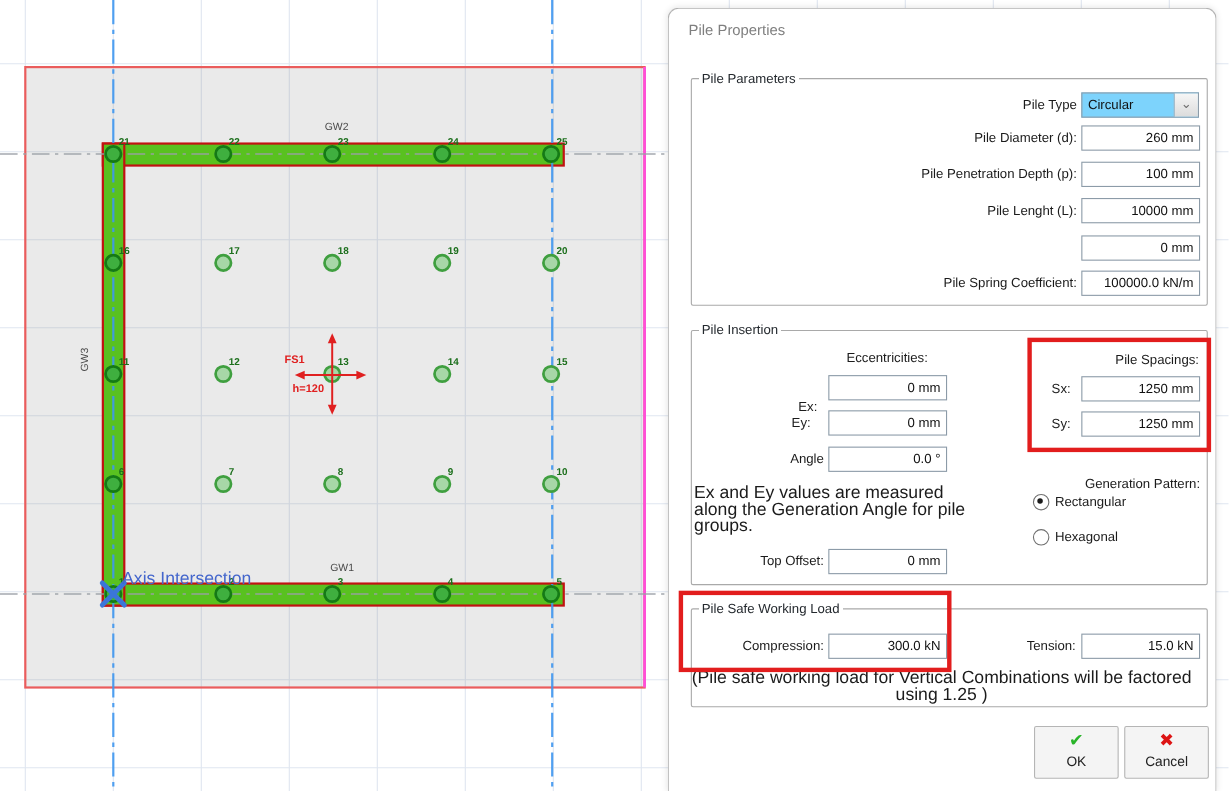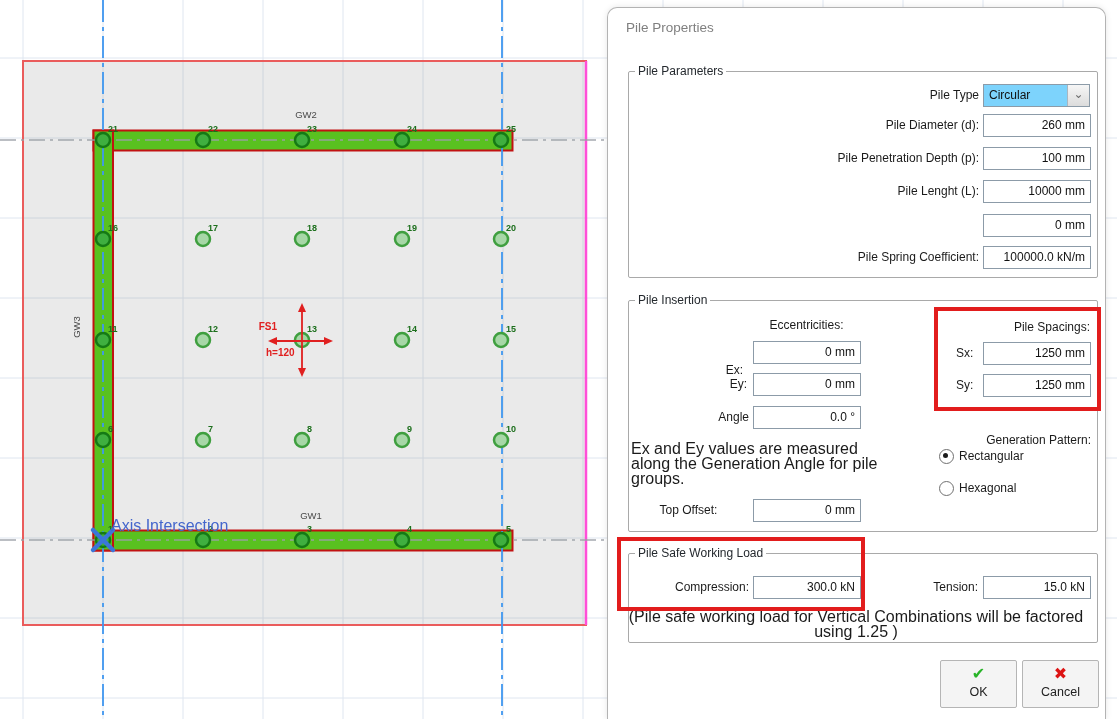--- a/index.html
+++ b/index.html
@@ -167,26 +167,26 @@
   <div class="lbl r" style="left:20px;top:238px;width:351px;">Pile Spring Coefficient:</div>
   <div class="field" style="left:375px;top:238px;width:101px;">100000.0 kN/m</div>
 
   <fieldset class="grp" style="left:20px;top:285px;width:468px;height:237px;">
     <legend>Pile Insertion</legend>
   </fieldset>
 
   <div class="lbl c" style="left:145px;top:306px;width:107px;">Eccentricities:</div>
   <div class="lbl r" style="left:14px;top:333px;width:121px;margin-top:18px;">Ex:</div>
   <div class="field" style="left:145px;top:333px;width:101px;">0 mm</div>
-  <div class="lbl r" style="left:18px;top:365px;width:121px;text-align:right;">Ey:</div>
+  <div class="lbl r" style="left:8px;top:365px;width:121px;text-align:right;">Ey:</div>
   <div class="field" style="left:145px;top:365px;width:101px;">0 mm</div>
   <div class="lbl r" style="left:20px;top:398px;width:121px;">Angle</div>
   <div class="field" style="left:145px;top:398px;width:101px;">0.0 °</div>
   <div class="note" style="left:23px;top:433px;width:258px;">Ex and Ey values are measured along the Generation Angle for pile groups.</div>
-  <div class="lbl r" style="left:20px;top:491px;width:121px;text-align:center;">Top Offset:</div>
+  <div class="lbl r" style="left:20px;top:491px;width:121px;">Top Offset:</div>
   <div class="field" style="left:145px;top:491px;width:101px;">0 mm</div>
 
   <div class="lbl r" style="left:340px;top:308px;width:142px;">Pile Spacings:</div>
   <div class="lbl" style="left:348px;top:334px;width:26px;">Sx:</div>
   <div class="field" style="left:375px;top:334px;width:101px;">1250 mm</div>
   <div class="lbl" style="left:348px;top:366px;width:26px;">Sy:</div>
   <div class="field" style="left:375px;top:366px;width:101px;">1250 mm</div>
   <div class="hl" style="left:326px;top:299px;width:159px;height:96px;"></div>
 
   <div class="lbl r" style="left:340px;top:421px;width:143px;">Generation Pattern:</div>

